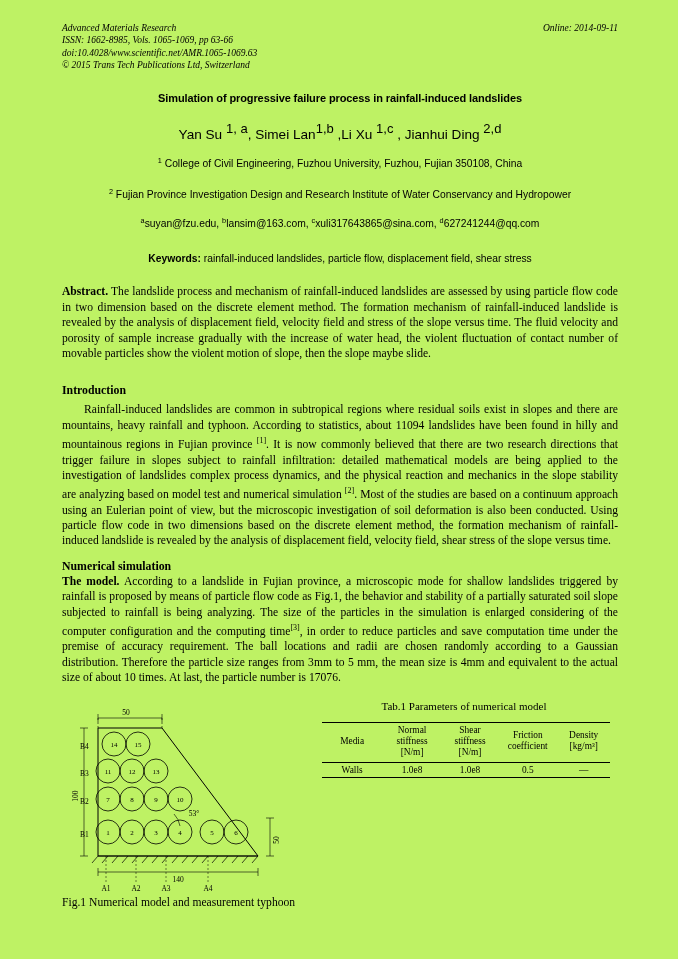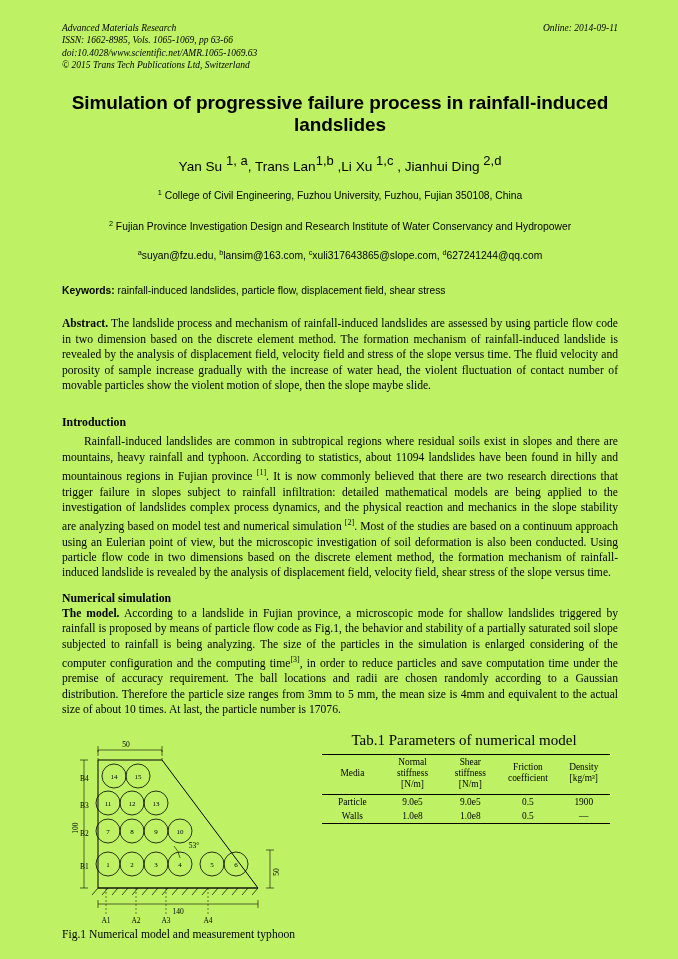--- a/index.html
+++ b/index.html
@@ -34,21 +34,21 @@
     line-height: 12.4px;
   }
   .hdr-left div { white-space: nowrap; }
   .hdr-right { font-style: italic; font-size: 9.5px; padding-top: 0px; }
 
   
   .title {
     text-align: center;
     font-family: "Liberation Sans", sans-serif;
     font-weight: bold;
-    font-size: 19px;
+    font-size: 11px;
     margin-top: 20px;
     letter-spacing: -0.1px;
   }
 
   
   .authors {
     text-align: center;
     font-family: "Liberation Sans", sans-serif;
     font-size: 13.6px;
     margin-top: 17px;
@@ -71,20 +71,21 @@
     font-size: 10.3px;
     margin-top: 14px;
   }
   .emails sup { font-size: 7.3px; }
 
   
   .keywords {
     font-family: "Liberation Sans", sans-serif;
     font-size: 10.3px;
     margin-top: 24px;
+    text-align: center;
   }
   .keywords b { font-weight: bold; }
 
   
   .abstract {
     margin-top: 20px;
     font-size: 11.6px;
     line-height: 15.4px;
     text-align: justify;
   }
@@ -119,21 +120,21 @@
     height: 210px;
   }
 
   
   .tabcap {
     position: absolute;
     left: 252px;
     top: 0px;
     width: 300px;
     text-align: center;
-    font-size: 15px;
+    font-size: 11px;
   }
   table.params {
     position: absolute;
     left: 260px;
     top: 22px;
     border-collapse: collapse;
     font-size: 9.4px;
     width: 288px;
     font-family: "Liberation Serif", serif;
   }
@@ -178,32 +179,32 @@
         <div>ISSN: 1662-8985, Vols. 1065-1069, pp 63-66</div>
         <div>doi:10.4028/www.scientific.net/AMR.1065-1069.63</div>
         <div>© 2015 Trans Tech Publications Ltd, Switzerland</div>
       </div>
       <div class="hdr-right">Online: 2014-09-11</div>
     </div>
 
     <div class="title">Simulation of progressive failure process in rainfall-induced landslides</div>
 
     <div class="authors">
-      <span>Yan Su </span><sup>1, a</sup><span>, Trans Lan</span><sup>1,b</sup><span> ,Li Xu </span><sup>1,c</sup><span> , Jianhui Ding </span><sup>2,d</sup>
+      <span>Yan Su </span><sup>1, a</sup><span>, Simei Lan</span><sup>1,b</sup><span> ,Li Xu </span><sup>1,c</sup><span> , Jianhui Ding </span><sup>2,d</sup>
     </div>
 
     <div class="affil">
       <sup>1</sup><span> College of Civil Engineering, Fuzhou University, Fuzhou, Fujian 350108, China</span>
     </div>
     <div class="affil">
       <sup>2</sup><span> Fujian Province Investigation Design and Research Institute of Water Conservancy and Hydropower</span>
     </div>
 
     <div class="emails">
-      <sup>a</sup><span>suyan@fzu.edu, </span><sup>b</sup><span>lansim@163.com, </span><sup>c</sup><span>xuli317643865@slope.com, </span><sup>d</sup><span>627241244@qq.com</span>
+      <sup>a</sup><span>suyan@fzu.edu, </span><sup>b</sup><span>lansim@163.com, </span><sup>c</sup><span>xuli317643865@sina.com, </span><sup>d</sup><span>627241244@qq.com</span>
     </div>
 
     <div class="keywords">
       <b>Keywords:</b><span> rainfall-induced landslides, particle flow, displacement field, shear stress</span>
     </div>
 
     <div class="abstract">
       <span class="lbl">Abstract.</span><span> The landslide process and mechanism of rainfall-induced landslides are assessed by using particle flow code in two dimension based on the discrete element method. The formation mechanism of rainfall-induced landslide is revealed by the analysis of displacement field, velocity field and stress of the slope versus time. The fluid velocity and porosity of sample increase gradually with the increase of water head, the violent fluctuation of contact number of movable particles show the violent motion of slope, then the slope maybe slide.</span>
     </div>
 
@@ -241,27 +242,20 @@
               <span>Friction</span><br>
               <span>coefficient</span>
             </th>
             <th class="rule-top rule-bot" style="width:52px">
               <span>Density</span><br>
               <span>[kg/m³]</span>
             </th>
           </tr>
         </thead>
         <tbody>
-          <tr>
-            <td>Particle</td>
-            <td>9.0e5</td>
-            <td>9.0e5</td>
-            <td>0.5</td>
-            <td>1900</td>
-          </tr>
           <tr>
             <td class="rule-bot">Walls</td>
             <td class="rule-bot">1.0e8</td>
             <td class="rule-bot">1.0e8</td>
             <td class="rule-bot">0.5</td>
             <td class="rule-bot">—</td>
           </tr>
         </tbody>
       </table>
 

